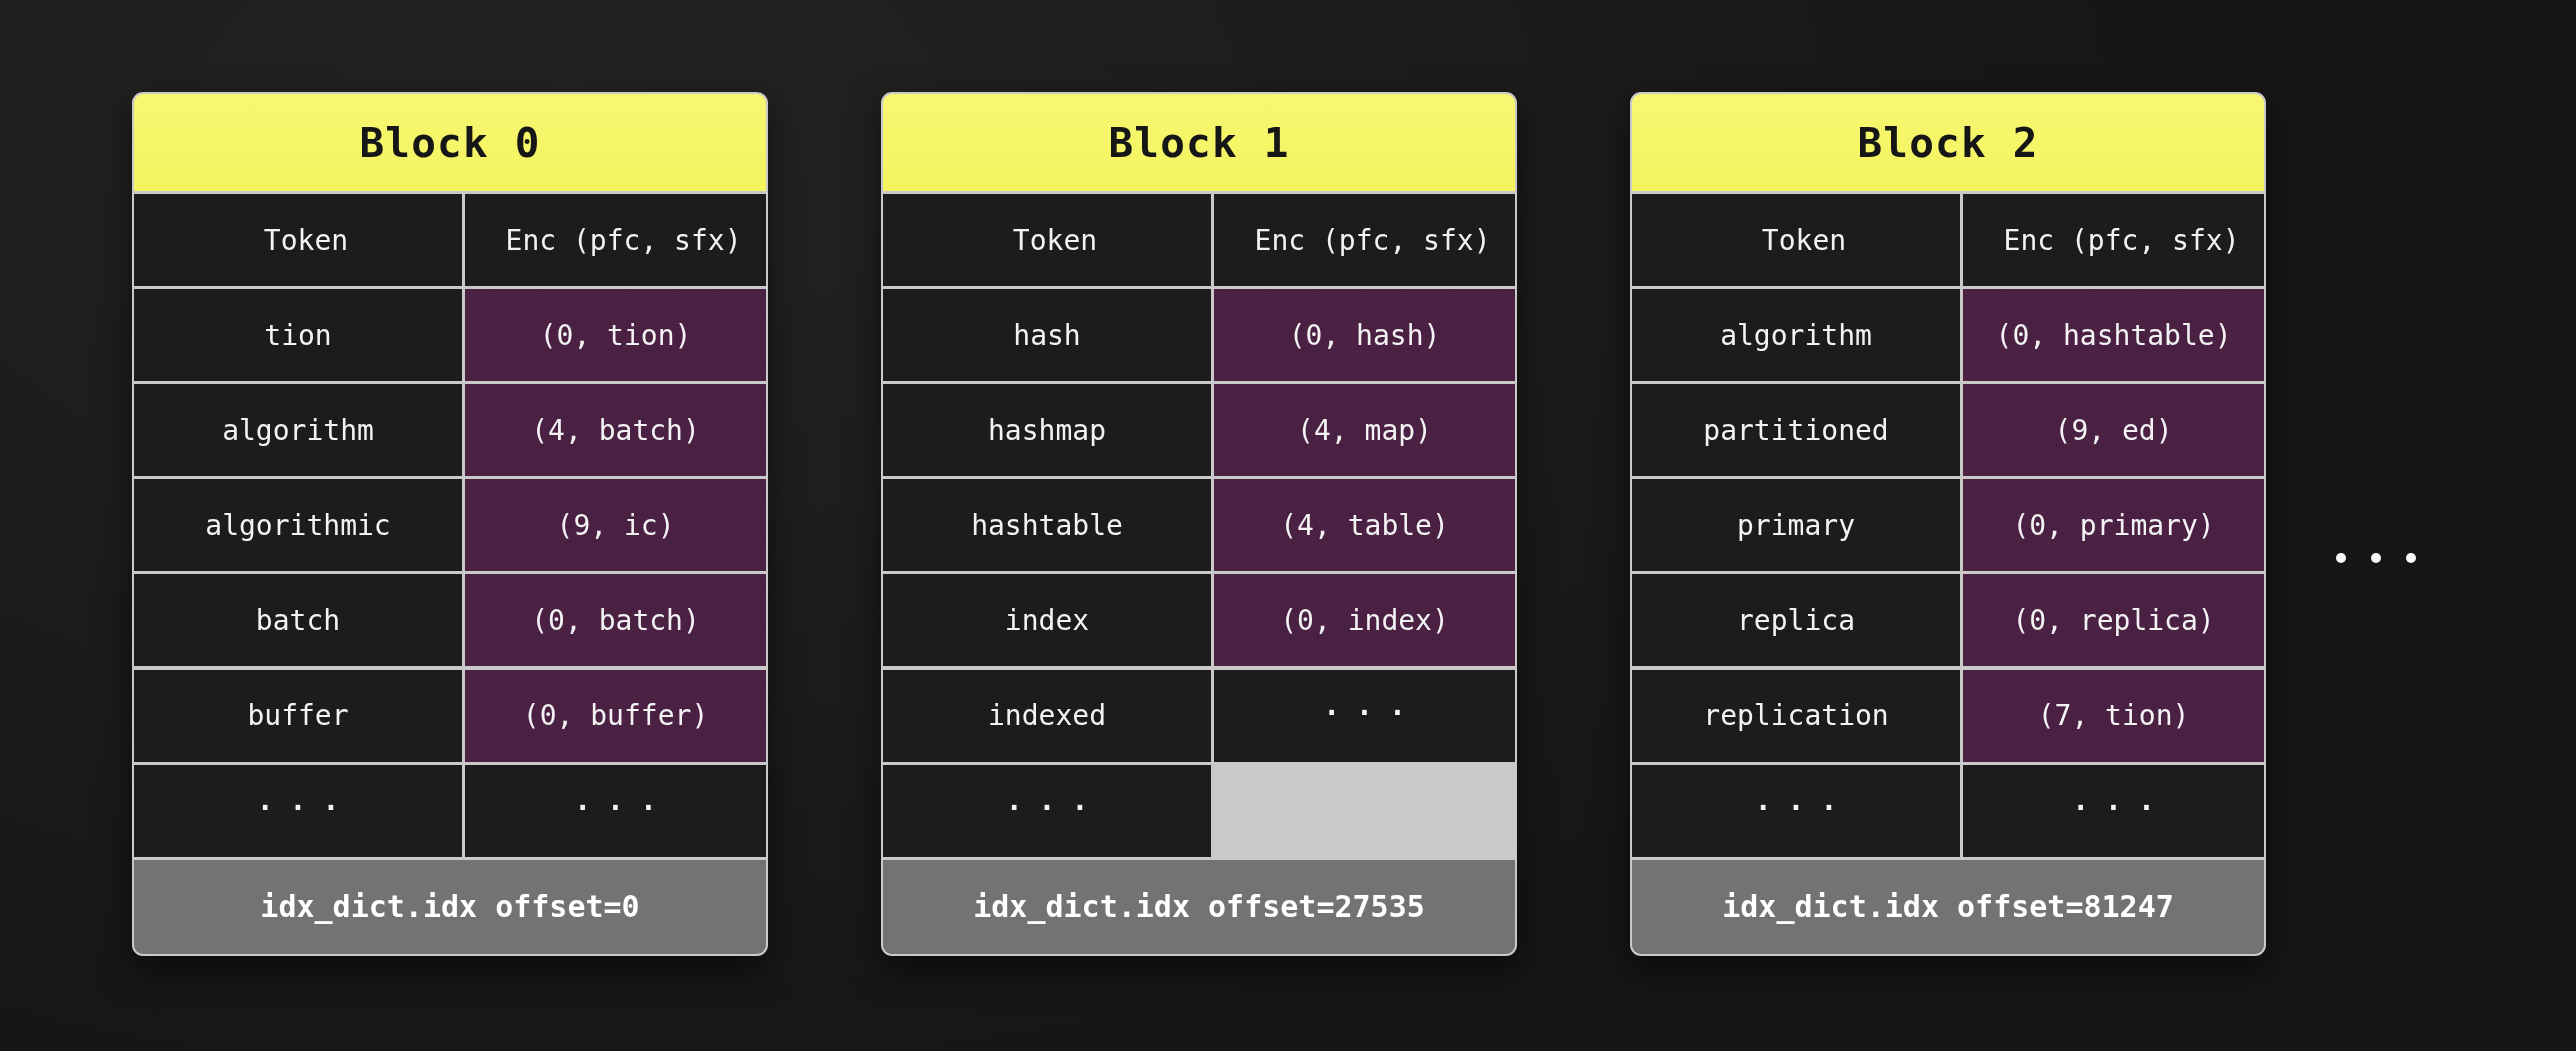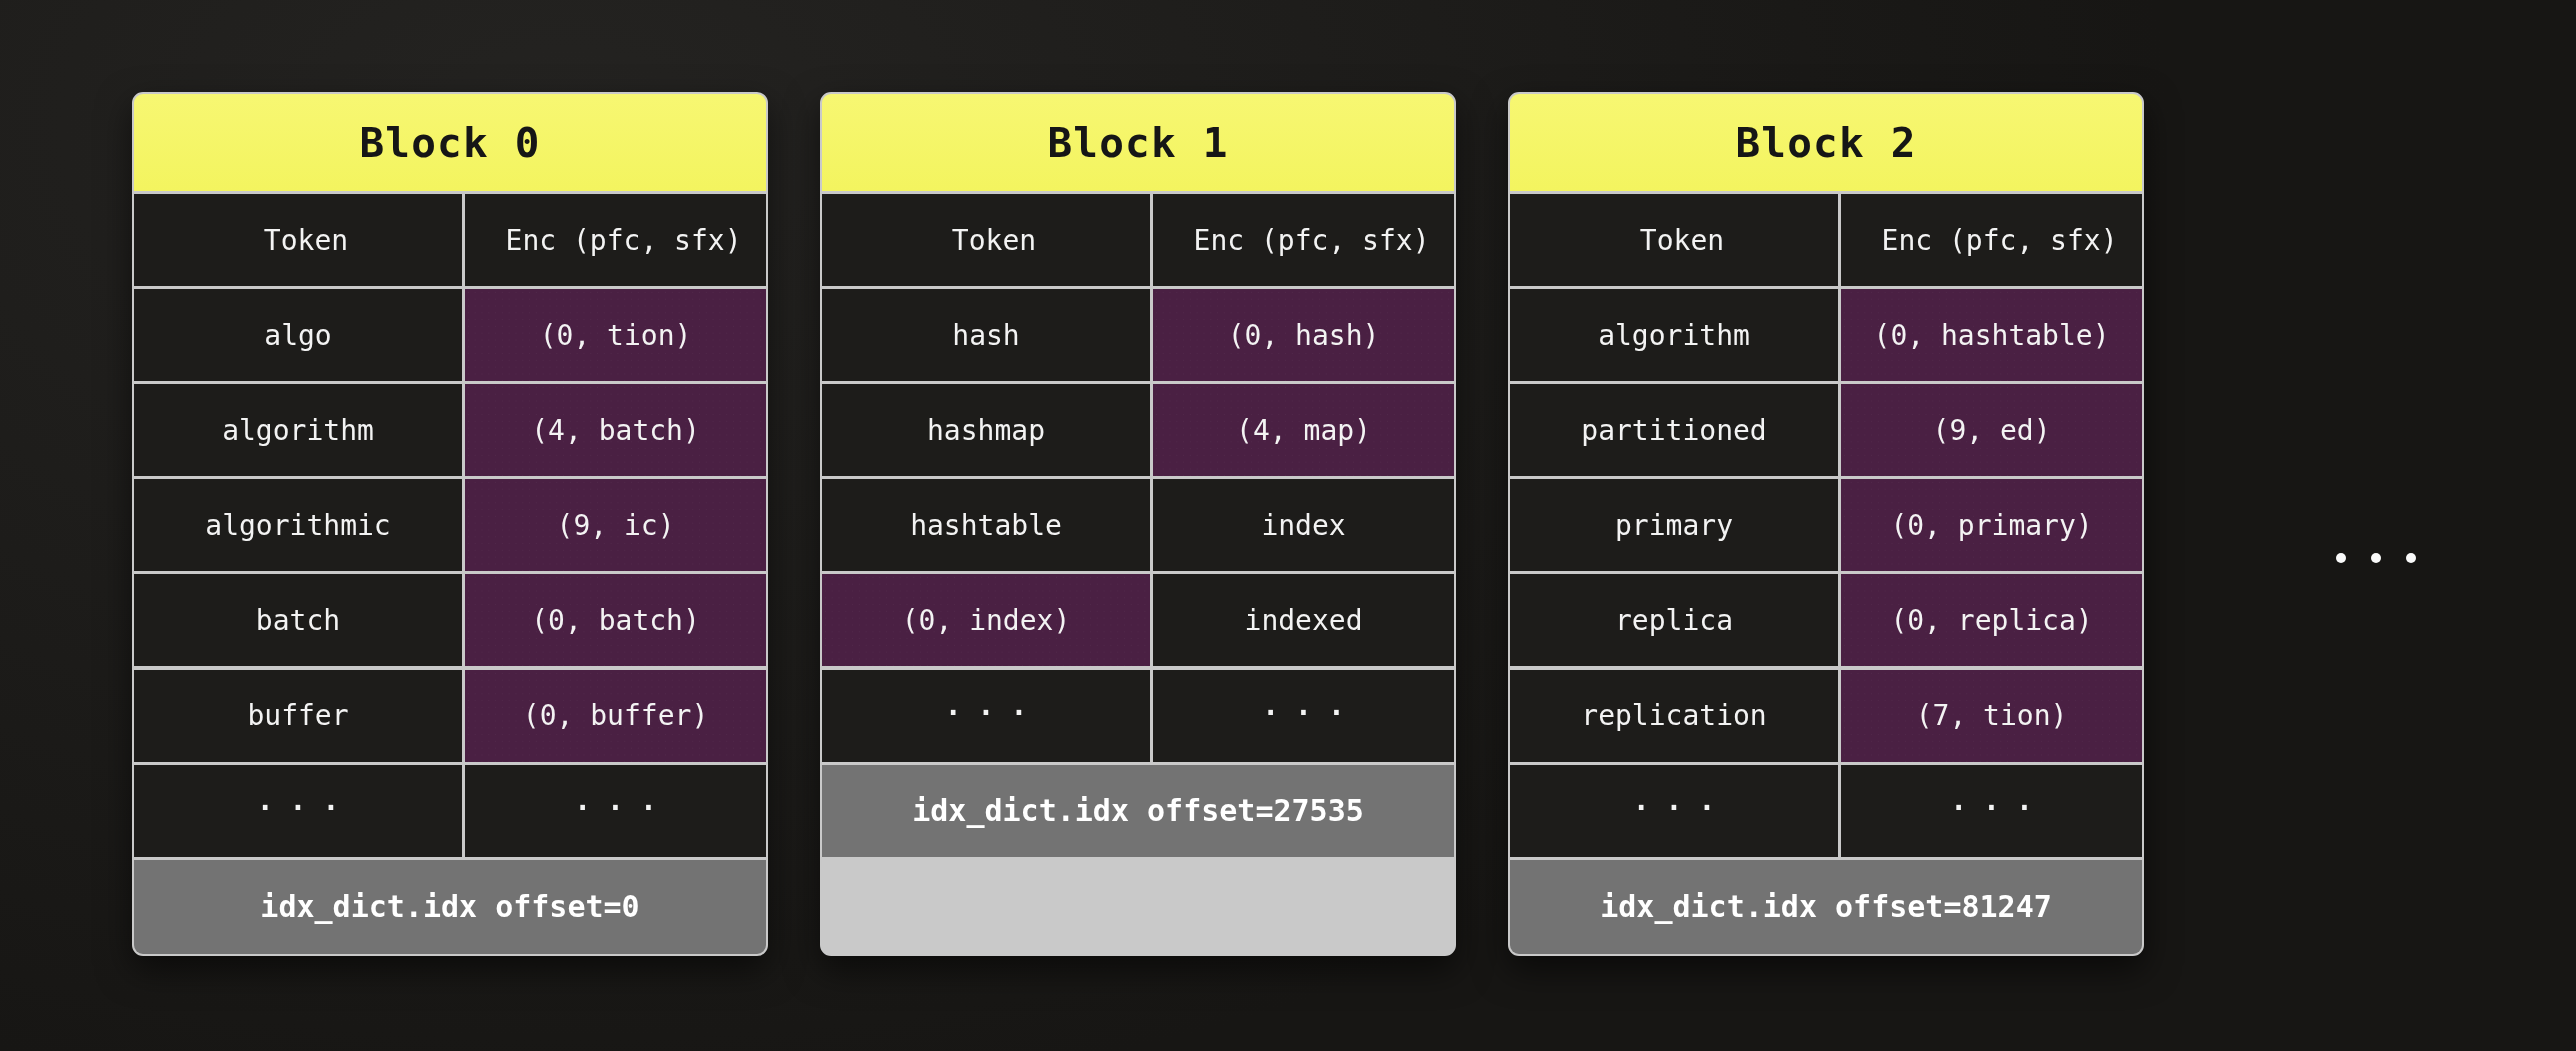--- a/index.html
+++ b/index.html
@@ -11,21 +11,21 @@
   }
   body {
     background: radial-gradient(ellipse 1602px 986px at 22% 12%, #242321 0%, #1d1c1a 55%, #171614 100%);
     font-family: "DejaVu Sans Mono", "Liberation Mono", monospace;
   }
   .blocks-row {
     position: absolute;
     left: 132px;
     top: 92px;
     display: flex;
-    gap: 52px;
+    gap: 113px;
   }
   .block {
     width: 636px;
     box-sizing: border-box;
     display: grid;
     grid-template-columns: 328px 1fr;
     grid-template-rows: 97px repeat(7, 92px) 94px;
     gap: 3.1px;
     background: #c9c9c9;          
     border: 2.5px solid #c9c9c9;
@@ -85,21 +85,21 @@
 </style>
 </head>
 <body>
 
 <div class="blocks-row">
 
   <section class="block">
     <div class="cell title">Block 0</div>
     <div class="cell colhead">Token</div>
     <div class="cell colhead">Enc (pfc, sfx)</div>
-    <div class="cell token">algo</div>
+    <div class="cell token">tion</div>
     <div class="cell enc">(0, tion)</div>
     <div class="cell token">algorithm</div>
     <div class="cell enc">(4, batch)</div>
     <div class="cell token">algorithmic</div>
     <div class="cell enc">(9, ic)</div>
     <div class="cell token">batch</div>
     <div class="cell enc">(0, batch)</div>
     <div class="cell token">buffer</div>
     <div class="cell enc">(0, buffer)</div>
     <div class="cell dots">
@@ -113,20 +113,21 @@
 
   <section class="block">
     <div class="cell title">Block 1</div>
     <div class="cell colhead">Token</div>
     <div class="cell colhead">Enc (pfc, sfx)</div>
     <div class="cell token">hash</div>
     <div class="cell enc">(0, hash)</div>
     <div class="cell token">hashmap</div>
     <div class="cell enc">(4, map)</div>
     <div class="cell token">hashtable</div>
+    <div class="cell enc">(4, table)</div>
     <div class="cell token">index</div>
     <div class="cell enc">(0, index)</div>
     <div class="cell token">indexed</div>
     <div class="cell dots">
         <span>...</span>
       </div>
     <div class="cell dots">
         <span>...</span>
       </div>
     <div class="cell footer">idx_dict.idx offset=27535</div>

